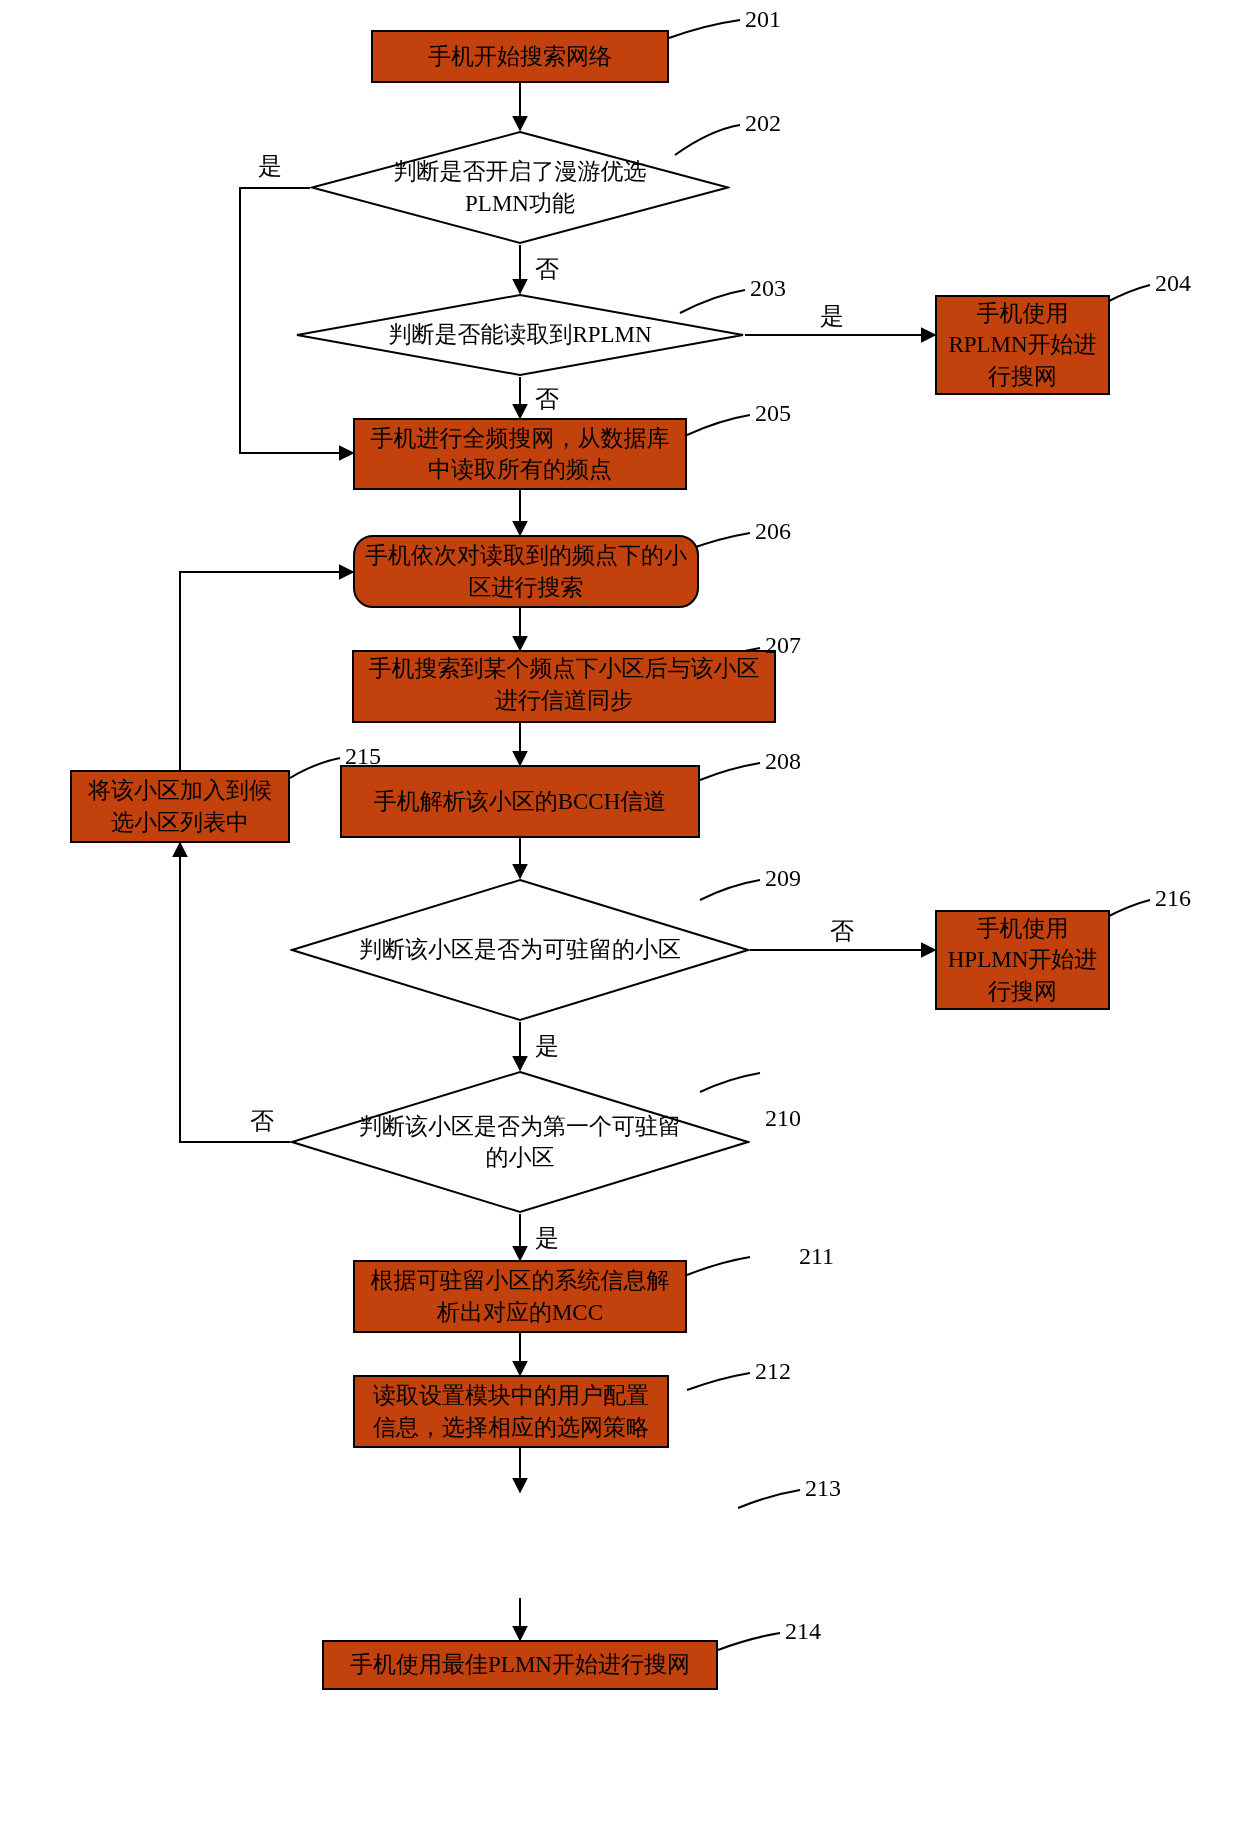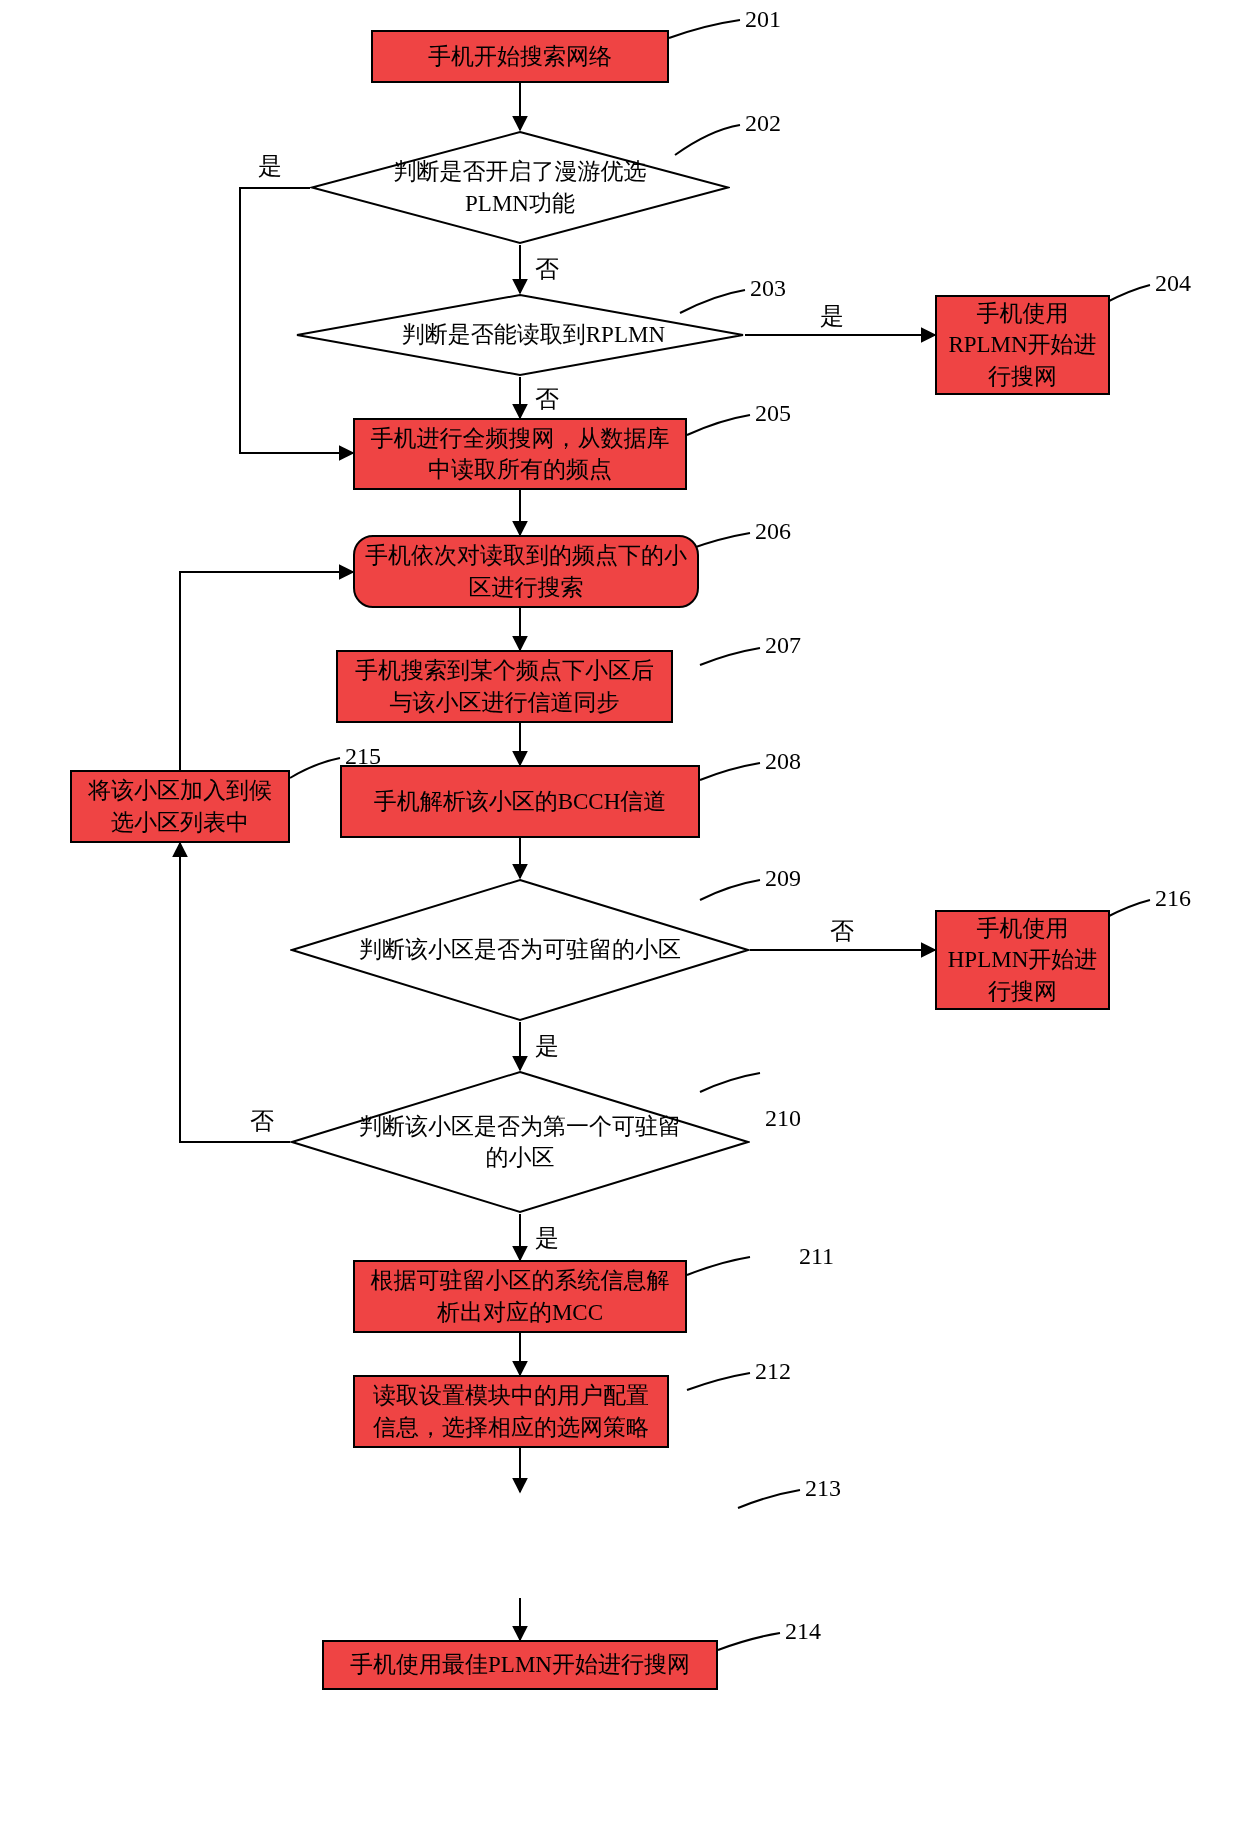--- a/index.html
+++ b/index.html
@@ -11,21 +11,21 @@
   }
   .canvas {
     position: relative;
     width: 1240px;
     height: 1842px;
     background: #fff;
   }
   .node {
     position: absolute;
     border: 2px solid #000;
-    background: #ef4444;
+    background: #c2410c;
     display: flex;
     align-items: center;
     justify-content: center;
     text-align: center;
     padding: 6px 10px;
     font-size: 23px;
     line-height: 1.35;
   }
   .diamond {
     position: absolute;
@@ -145,21 +145,21 @@
       </div>
   </div>
   <div class="stepnum" style="left:745px; top:110px;">202</div>
   <div class="edgelabel" style="left:258px; top:150px;">是</div>
   <div class="edgelabel" style="left:535px; top:253px;">否</div>
 
   <div class="diamond" style="left:295px; top:293px; width:450px; height:84px;">
     <svg width="450" height="84">
         <polygon points="225,2 448,42 225,82 2,42" fill="#fff" stroke="#000" stroke-width="2"></polygon>
       </svg>
-    <div class="dtext" style="padding:0 80px;justify-content:flex-end;">
+    <div class="dtext" style="padding:0 80px;">
         <span>判断是否能读取到RPLMN</span>
       </div>
   </div>
   <div class="stepnum" style="left:750px; top:275px;">203</div>
   <div class="edgelabel" style="left:820px; top:300px;">是</div>
   <div class="edgelabel" style="left:535px; top:383px;">否</div>
 
   <div class="node" style="left:935px; top:295px; width:175px; height:100px;">
     <span>手机使用RPLMN开始进行搜网</span>
   </div>
@@ -168,21 +168,21 @@
   <div class="node" style="left:353px; top:418px; width:334px; height:72px;">
     <span>手机进行全频搜网，从数据库中读取所有的频点</span>
   </div>
   <div class="stepnum" style="left:755px; top:400px;">205</div>
 
   <div class="node" style="left:353px; top:535px; width:346px; height:73px;border-radius:20px;">
     <span>手机依次对读取到的频点下的小区进行搜索</span>
   </div>
   <div class="stepnum" style="left:755px; top:518px;">206</div>
 
-  <div class="node" style="left:336px; top:650px; width:337px; height:73px;">
+  <div class="node" style="left:352px; top:650px; width:424px; height:73px;font-family:Liberation Mono, monospace;">
     <span>手机搜索到某个频点下小区后与该小区进行信道同步</span>
   </div>
   <div class="stepnum" style="left:765px; top:632px;">207</div>
 
   <div class="node" style="left:340px; top:765px; width:360px; height:73px;">
     <span>手机解析该小区的BCCH信道</span>
   </div>
   <div class="stepnum" style="left:765px; top:748px;">208</div>
 
   <div class="node" style="left:70px; top:770px; width:220px; height:73px;">

